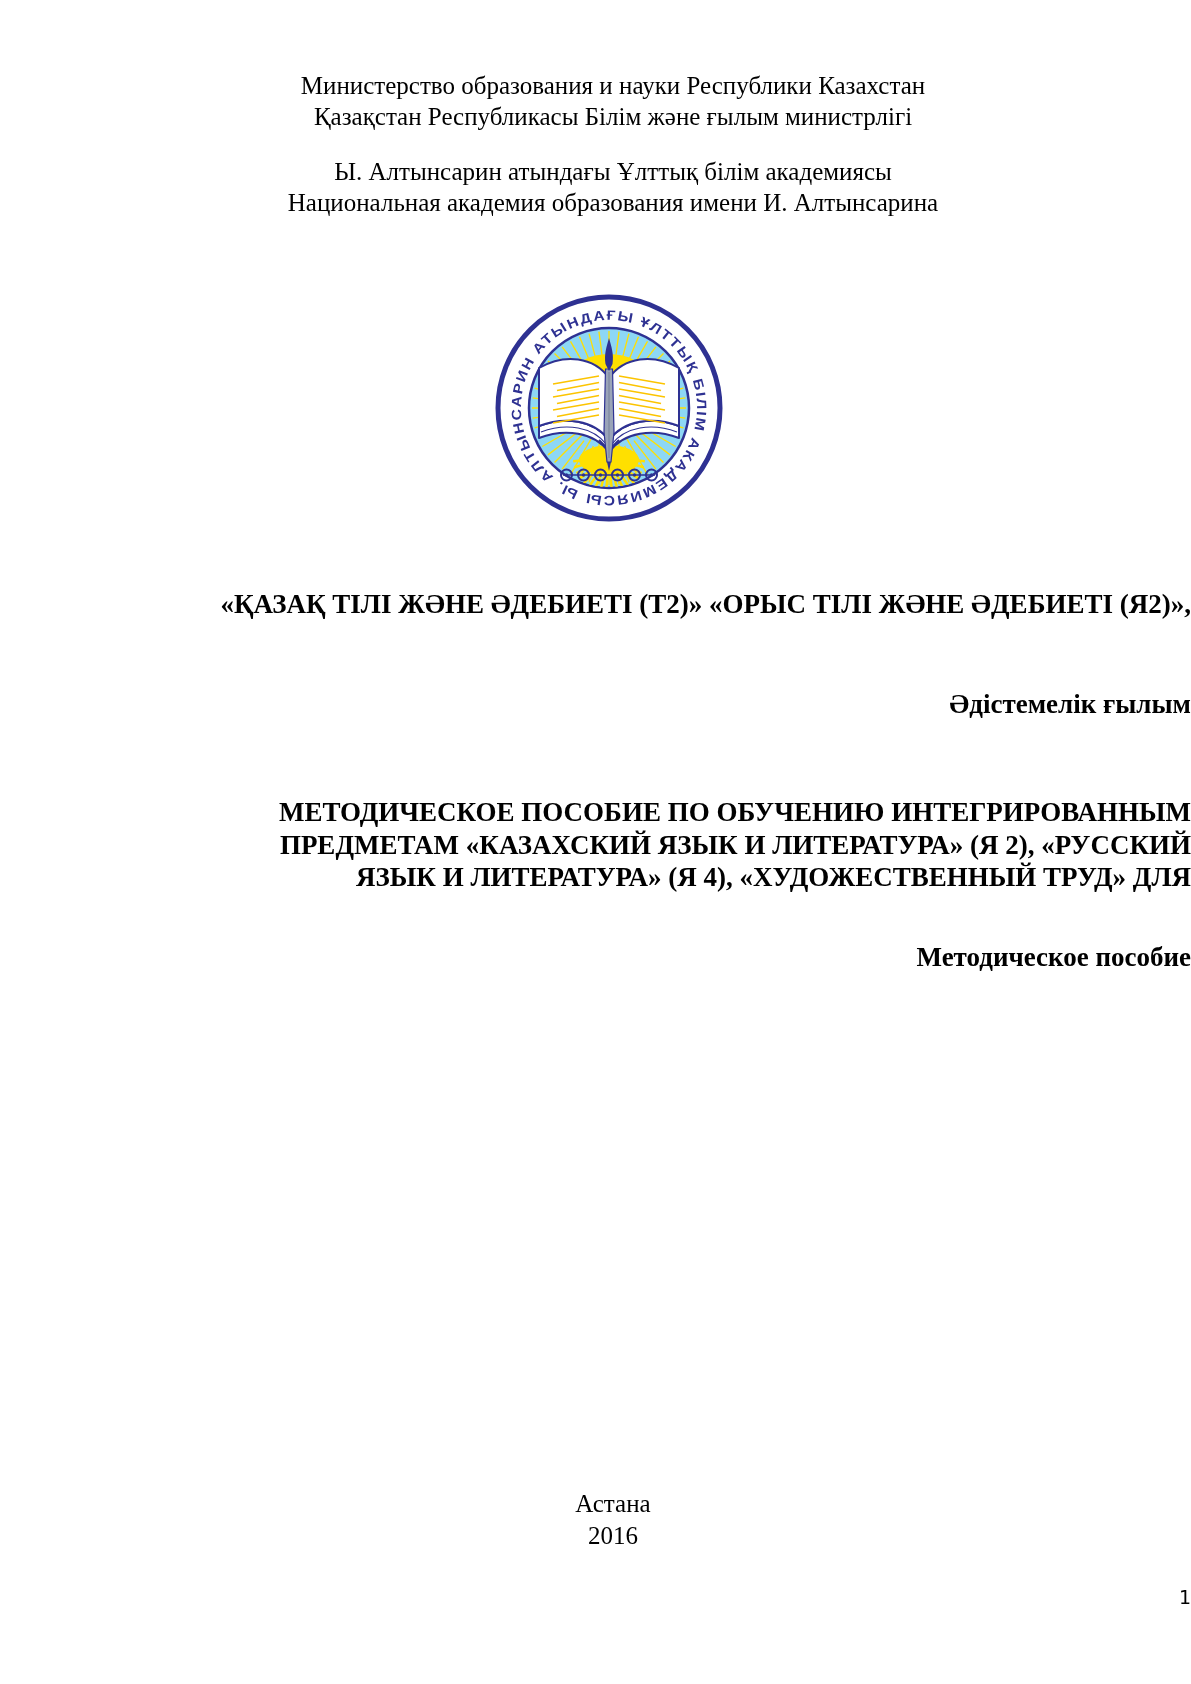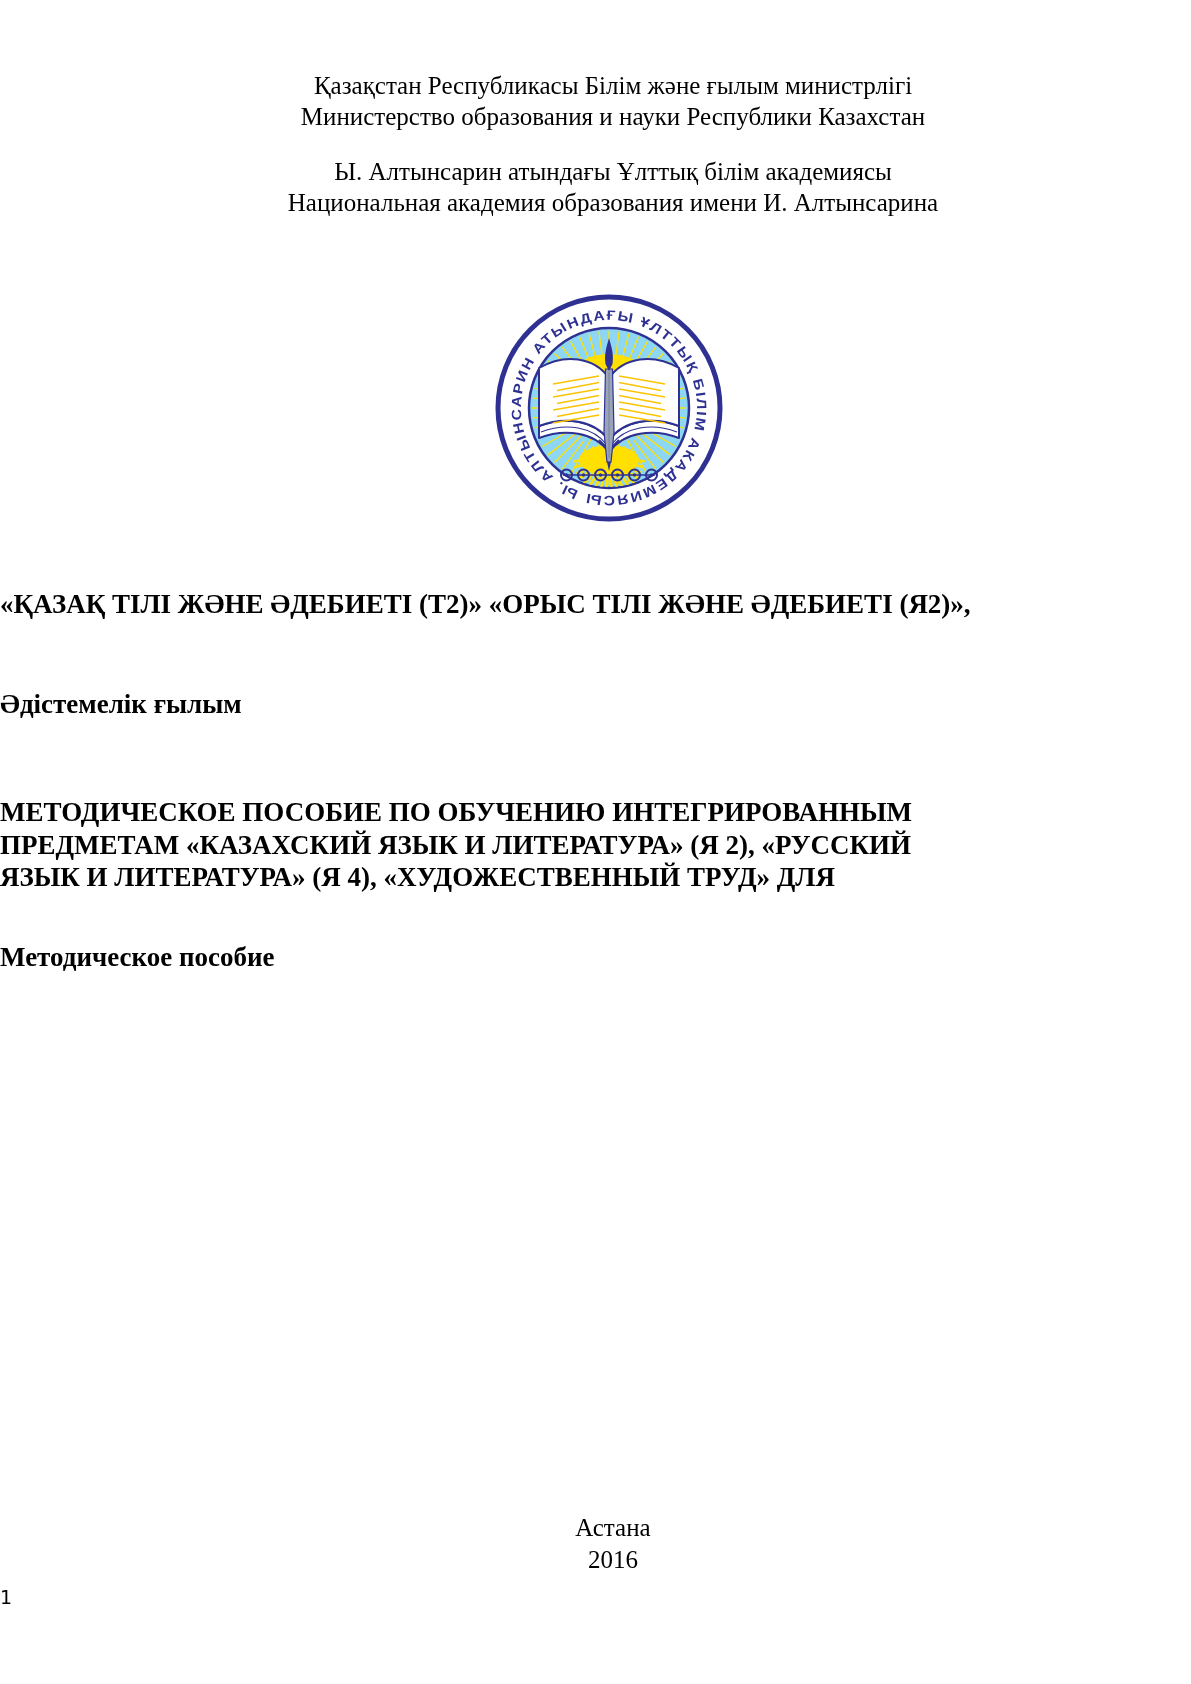--- a/index.html
+++ b/index.html
@@ -4,35 +4,35 @@
 <style>
   * { margin:0; padding:0; box-sizing:border-box; }
   html,body { background:#ffffff; }
   .page {
     position:relative; width:1191px; height:1684px; background:#ffffff;
     font-family:"Liberation Serif","DejaVu Serif",serif; color:#000;
     overflow:hidden; margin:0 auto;
   }
   .abs { position:absolute; }
   .center-block { left:140px; width:946px; text-align:center; }
-  .center-full  { left:0; width:1191px; text-align:left; }
+  .center-full  { left:0; width:1191px; text-align:right; }
   .hdr  { font-size:25px; line-height:31px; font-weight:normal; }
   .ttl  { font-size:27px; line-height:32px; font-weight:bold; }
   .nowrap div { white-space:nowrap; }
-  .imprint { font-size:25px; line-height:32px;margin-top:24px; }
+  .imprint { font-size:25px; line-height:32px; }
   .pagenum { font-family:"DejaVu Sans","Liberation Sans",sans-serif; font-size:19px; }
 </style>
 </head>
 <body>
 
 <div class="page">
 
   <div class="abs center-block hdr" style="top:70px">
+    <div>Министерство образования и науки Республики Казахстан</div>
     <div>Қазақстан Республикасы Білім және ғылым министрлігі</div>
-    <div>Министерство образования и науки Республики Казахстан</div>
   </div>
 
   <div class="abs center-block hdr" style="top:156px">
     <div>Ы. Алтынсарин атындағы Ұлттық білім академиясы</div>
     <div>Национальная академия образования имени И. Алтынсарина</div>
   </div>
 
   <div class="abs" style="top:292px;left:493px;width:232px;height:232px">
     <svg viewBox="0 0 232 232" width="232" height="232">
       <defs>

